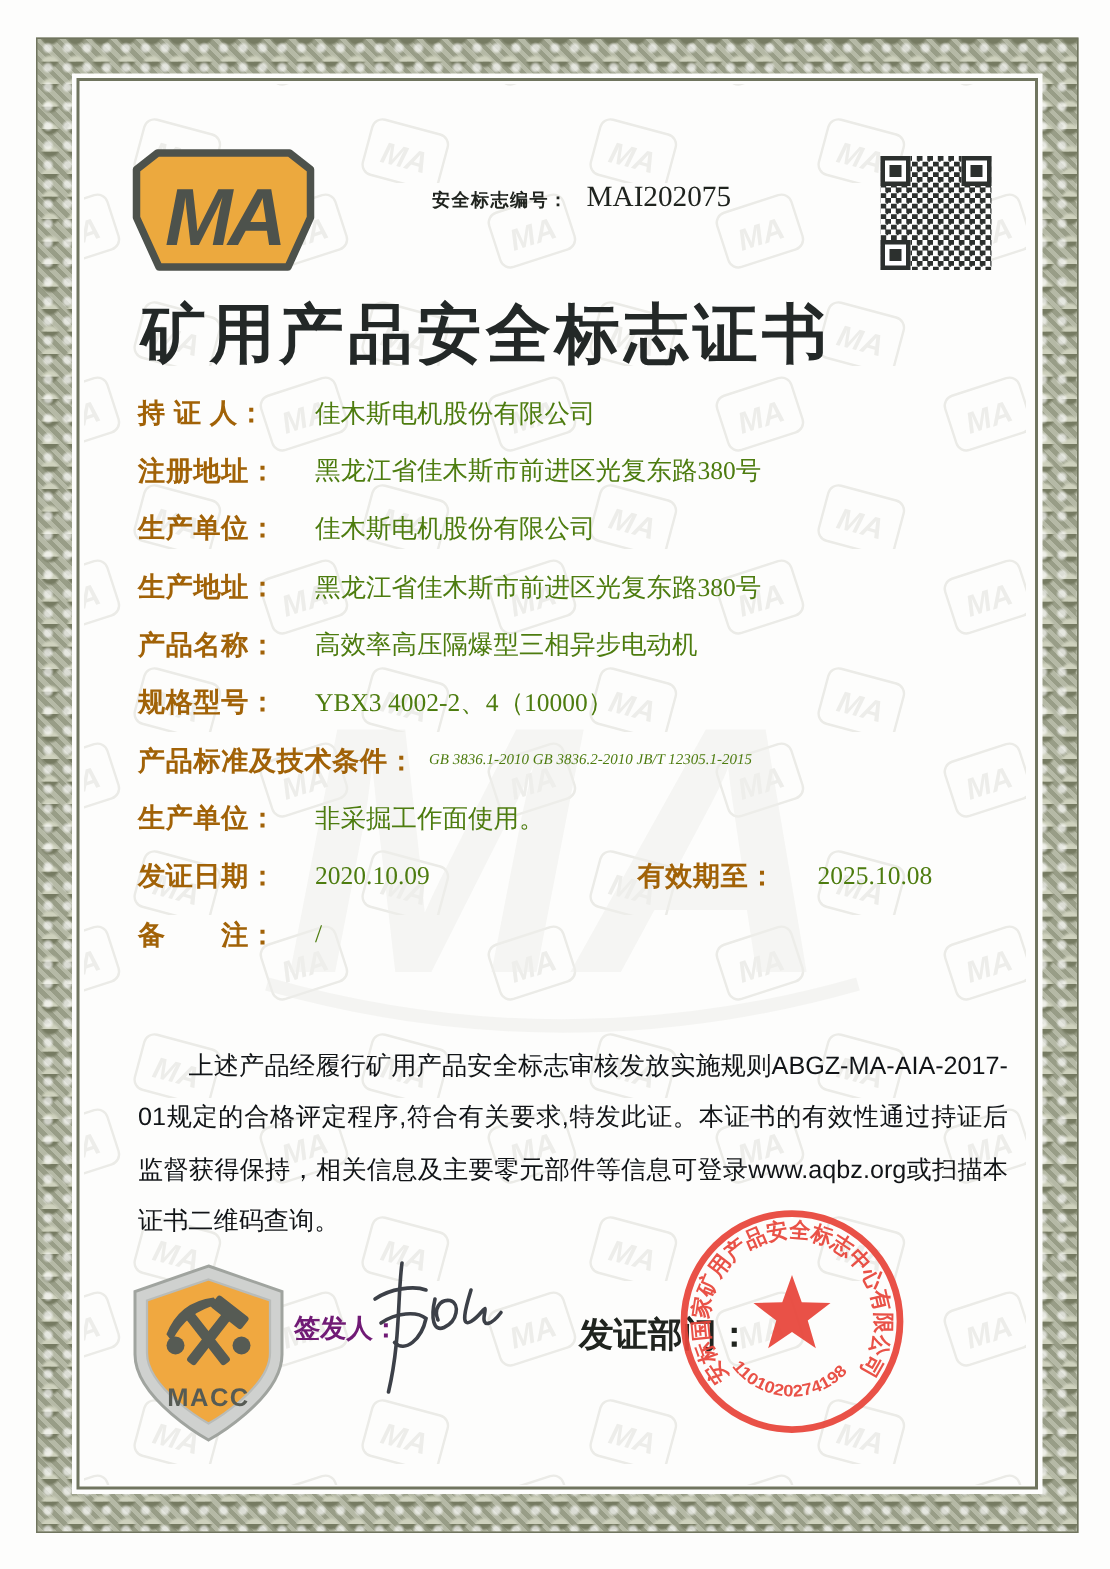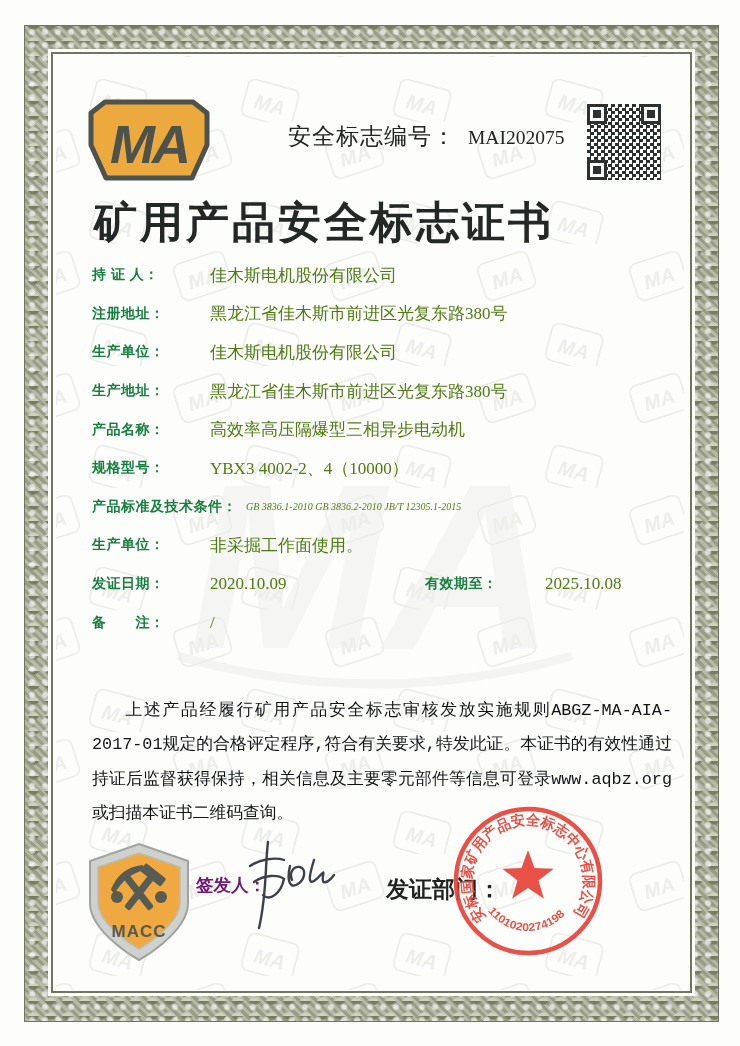--- a/index.html
+++ b/index.html
@@ -23,45 +23,45 @@
     position:absolute; left:51px; top:52px; right:48px; bottom:53px;
     background:#fdfdfc; border:2px solid #70755f;
     box-shadow:0 0 0 3px #fdfdfc;
   }
 
   .wm{ position:absolute; left:0; top:0; pointer-events:none; }
 
   
   .ma-badge{ position:absolute; left:88px; top:99px; }
   .mark-number{ position:absolute; left:288px; top:121px; white-space:nowrap; }
-  .mark-number .lbl{ font-size:23px; font-weight:400; color:#20241f; letter-spacing:1px; }
+  .mark-number .lbl{ font-size:12px; font-weight:700; color:#20241f; letter-spacing:1px; }
   .mark-number .val{ font-family:"Liberation Serif", serif; font-size:19.5px; color:#20241f; margin-left:12px; }
   .qr{ position:absolute; left:587px; top:104px; width:74px; height:76px;
        background:repeating-conic-gradient(#2c302e 0% 25%, #ffffff 0% 50%);
        background-size:7px 7px; }
   .finder{ position:absolute; width:20px; height:20px; border:3px solid #2c302e; background:#fff; }
   .finder::after{ content:""; position:absolute; inset:3px; background:#2c302e; }
   .finder.tl{ left:0; top:0; } .finder.tr{ right:0; top:0; } .finder.bl{ left:0; bottom:0; }
 
   .title{ position:absolute; left:0; top:194px; width:648px; text-align:center;
           font-family:"Liberation Serif", serif; font-weight:900; font-size:43px;
           letter-spacing:3px; color:#232827; }
 
   
   .fields{ position:absolute; left:92px; top:256px; width:582px; }
   .frow{ display:flex; align-items:center; height:38.6px; white-space:nowrap; }
-  .flabel{ width:118px; flex:0 0 auto; font-size:14px; font-weight:700; color:#15803d; letter-spacing:.5px; }
+  .flabel{ width:118px; flex:0 0 auto; font-size:18px; font-weight:700; color:#a16207; letter-spacing:.5px; }
   .fvalue{ font-family:"Liberation Serif", serif; font-size:17px; color:#4d7c0f; }
   .frow.long .flabel{ width:auto; }
   .frow.long .fvalue{ margin-left:9px; font-size:10px;font-style:italic; }
   .dval{ width:215px; flex:0 0 auto; }
   .flabel.second{ width:120px; }
 
   .statement{ position:absolute; left:92px; top:694px; width:580px;
-              font-family:Liberation Mono, monospace; font-size:16.8px; line-height:2.05;
+              font-family:Liberation Sans, sans-serif; font-size:16.8px; line-height:2.05;
               color:#111417; text-indent:2em; text-align:justify; }
 
   
   .macc-shield{ position:absolute; left:84px; top:841px; }
   .signer{ position:absolute; left:196px; top:873px; font-size:17.5px; font-weight:700; color:#701a75; }
   .signature{ position:absolute; left:230px; top:836px; }
   .dept{ position:absolute; left:386px; top:874px; font-size:23px; font-weight:700; color:#20241f; }
   .seal{ position:absolute; left:448px; top:800px; opacity:.93; }
 </style>
 </head>

